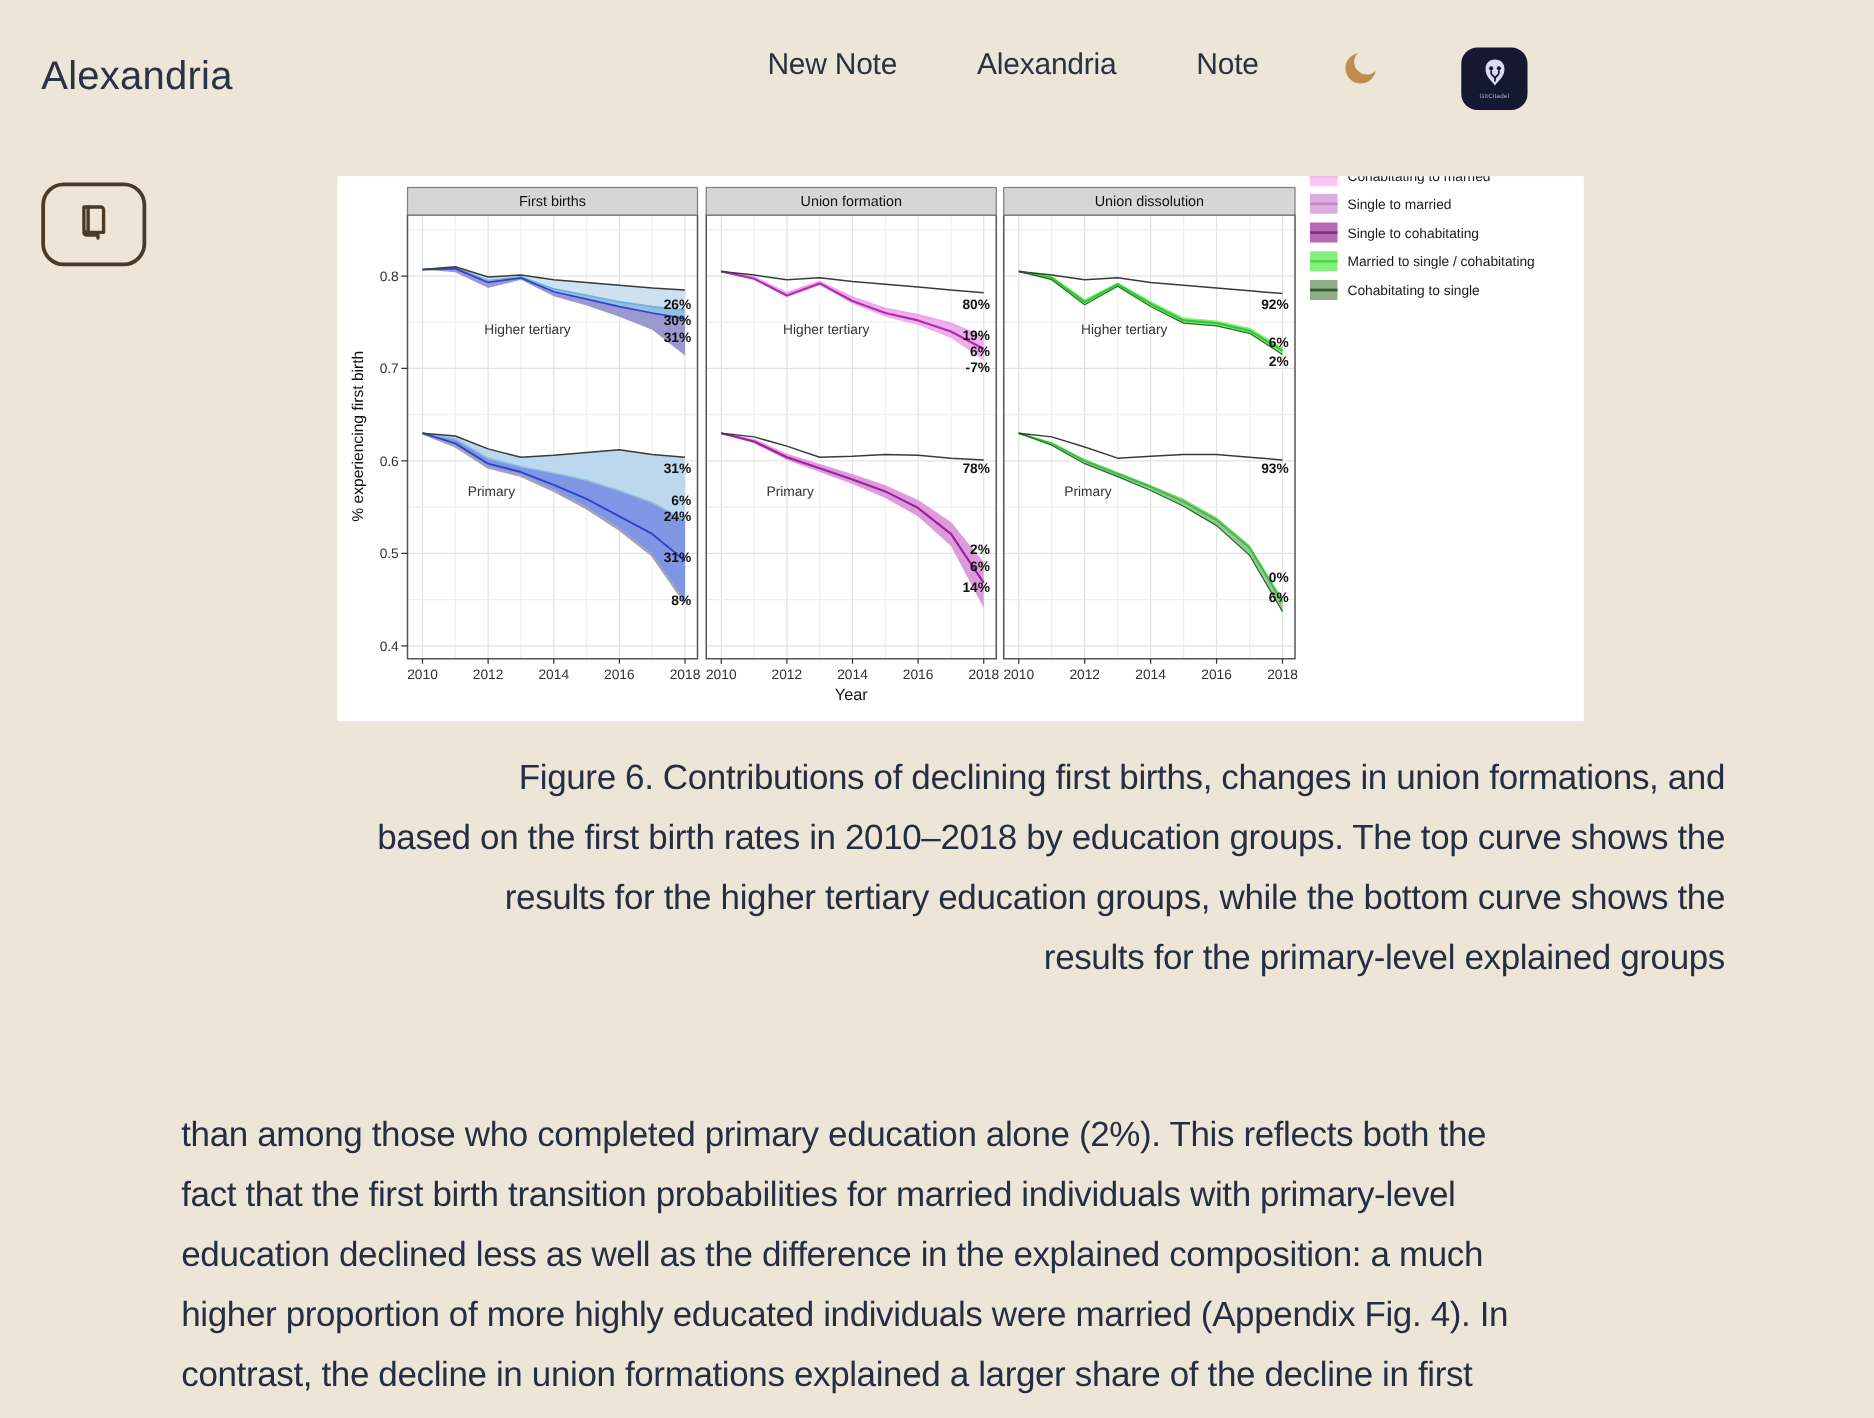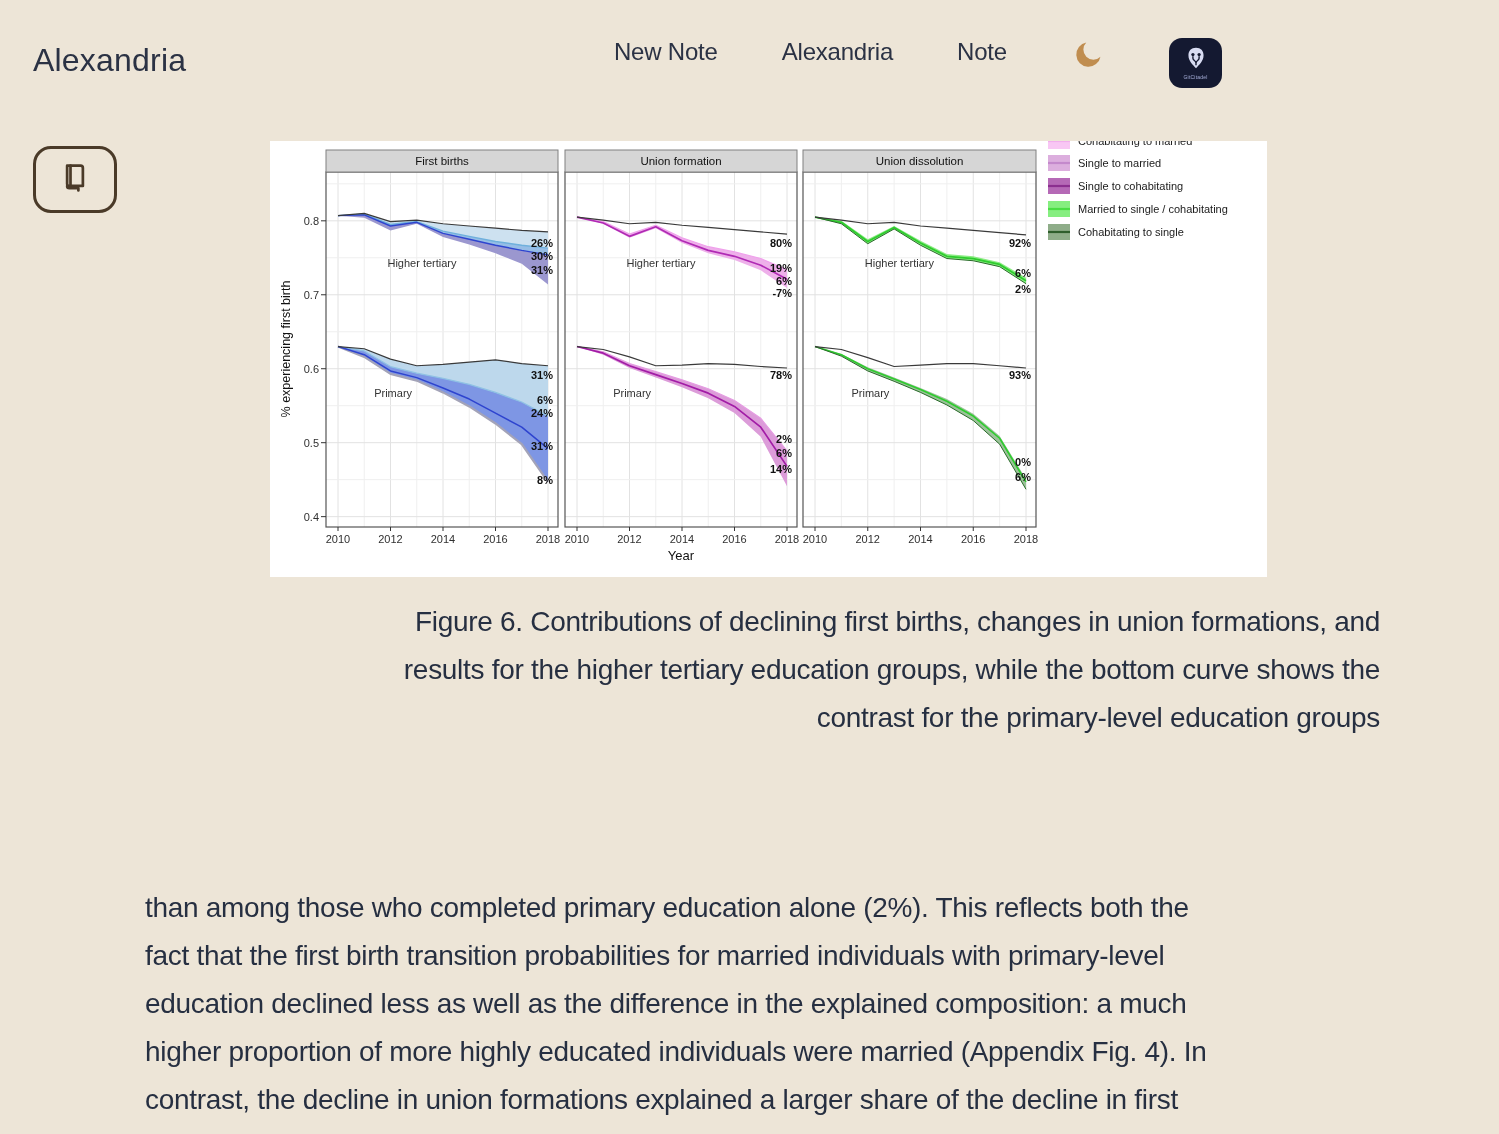--- a/index.html
+++ b/index.html
@@ -254,22 +254,23 @@
         <line x1="778" y1="68" x2="800" y2="68" stroke="#4ade44" stroke-width="2.2"></line>
         <text x="808" y="72" font-size="11" fill="#1a1a1a" text-anchor="start" font-weight="400" font-family="&quot;Liberation Sans&quot;, sans-serif">Married to single / cohabitating</text>
         <rect x="778" y="83" width="22" height="16" fill="#8fad89"></rect>
         <line x1="778" y1="91" x2="800" y2="91" stroke="#2f5e2c" stroke-width="2.2"></line>
         <text x="808" y="95" font-size="11" fill="#1a1a1a" text-anchor="start" font-weight="400" font-family="&quot;Liberation Sans&quot;, sans-serif">Cohabitating to single</text>
       </svg>
   </figure>
 
   <div class="caption" id="caption">
       <div>Figure 6. Contributions of declining first births, changes in union formations, and</div>
+      <div>based on the first birth rates in 2010–2018 by education groups. The top curve shows the</div>
       <div>results for the higher tertiary education groups, while the bottom curve shows the</div>
-      <div>contrast for the primary-level education groups</div>
+      <div>results for the primary-level explained groups</div>
     </div>
 
   <div class="article" id="article">
       <div>than among those who completed primary education alone (2%). This reflects both the</div>
       <div>fact that the first birth transition probabilities for married individuals with primary-level</div>
       <div>education declined less as well as the difference in the explained composition: a much</div>
       <div>higher proportion of more highly educated individuals were married (Appendix Fig. 4). In</div>
       <div>contrast, the decline in union formations explained a larger share of the decline in first</div>
     </div>
 

